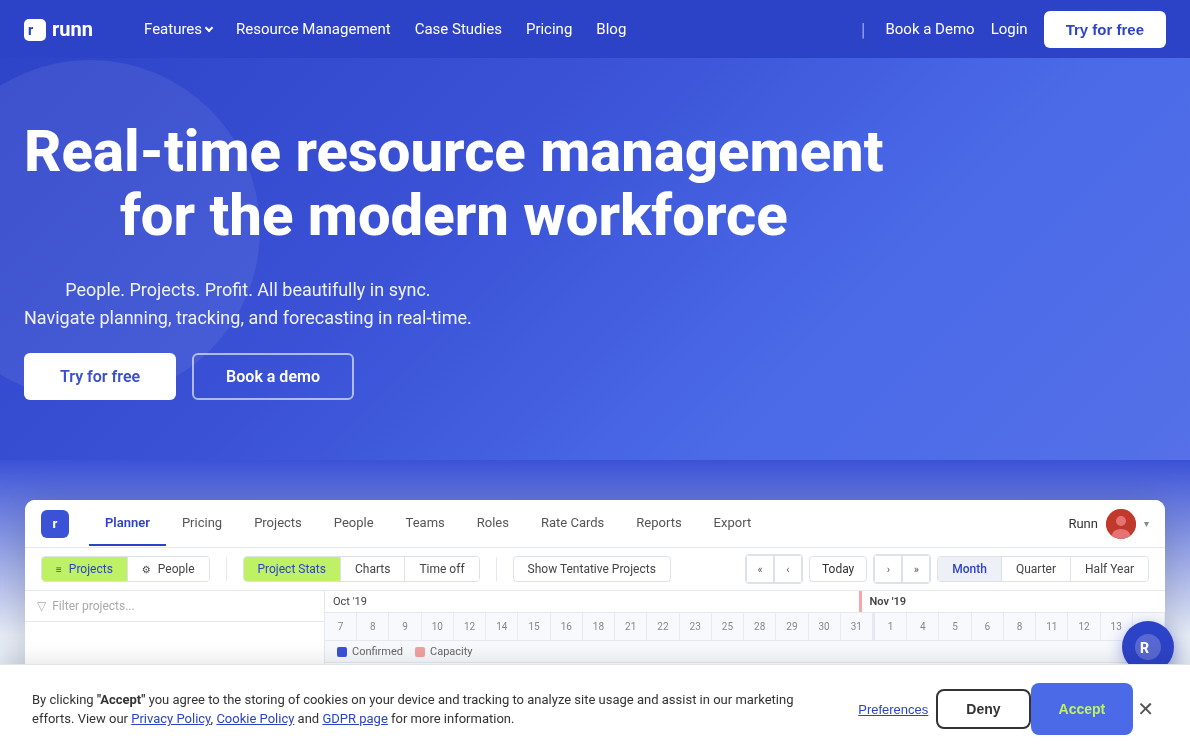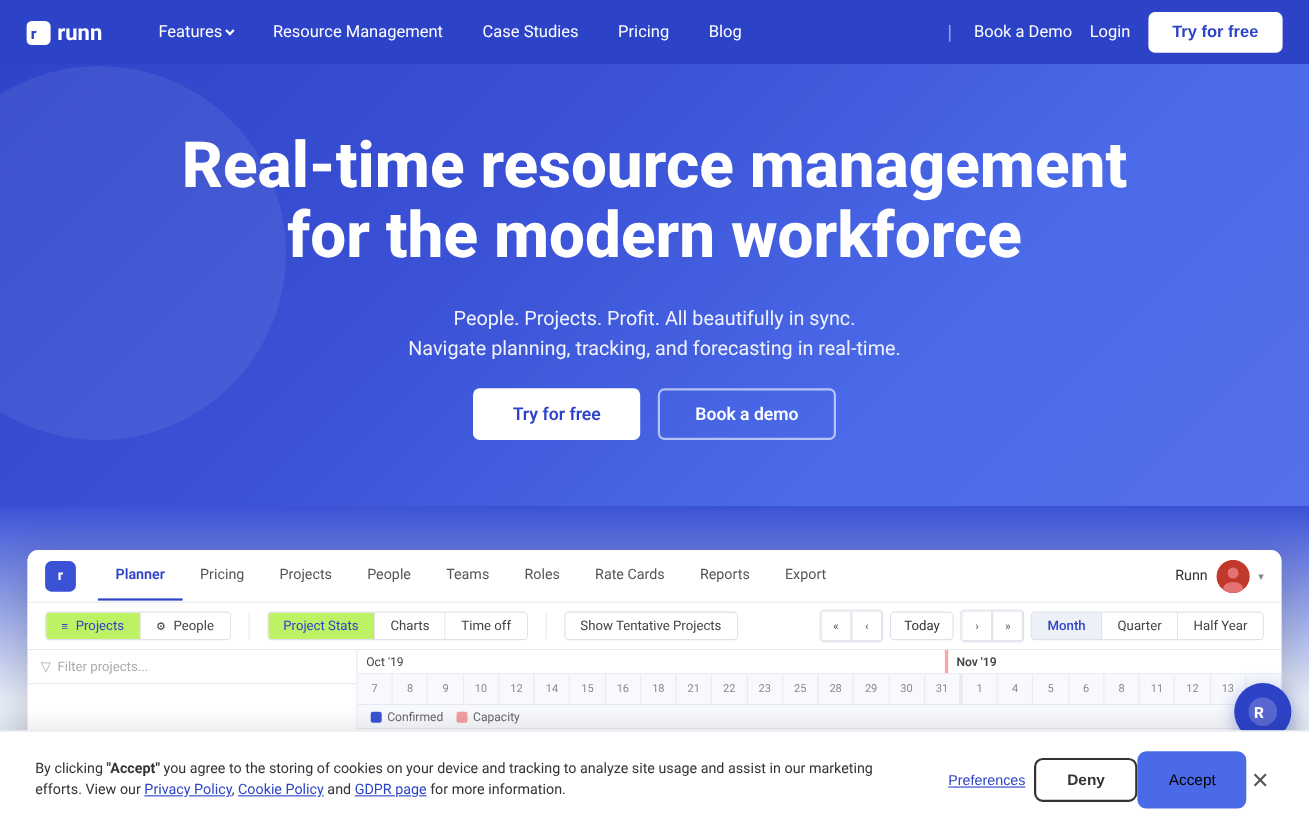--- a/index.html
+++ b/index.html
@@ -6,39 +6,39 @@
     body { font-family: -apple-system, BlinkMacSystemFont, 'Segoe UI', Roboto, sans-serif; overflow-x: hidden; }
 
     
     .navbar {
       position: fixed; top: 0; left: 0; right: 0; z-index: 100;
       background: #2d43c7;
       display: flex; align-items: center; padding: 0 24px; height: 58px;
     }
     .nav-logo { display: flex; align-items: center; margin-right: 32px; }
     .nav-logo svg { width: 88px; height: 28px; }
-    .nav-links { display: flex; align-items: center; gap: 36px; flex: 1; text-align: center; }
+    .nav-links { display: flex; align-items: center; gap: 24px; flex: 1; text-align: center; }
     .nav-link {
       color: #fff; text-decoration: none; font-size: 15px; font-weight: 400;
       cursor: pointer; white-space: nowrap; display: flex; align-items: center; gap: 4px;
     }
     .nav-divider { color: rgba(255,255,255,0.5); font-size: 18px; margin: 0 4px; }
     .nav-right { display: flex; align-items: center; gap: 16px; margin-left: auto; }
     .nav-link-book { color: #fff; text-decoration: none; font-size: 15px; font-weight: 400; cursor: pointer; }
     .nav-link-login { color: #fff; text-decoration: none; font-size: 15px; font-weight: 400; cursor: pointer; }
     .nav-cta {
       background: #fff; color: #2d43c7; font-size: 15px; font-weight: 600;
       border: none; border-radius: 6px; padding: 10px 22px; cursor: pointer;
     }
 
     
     .hero {
       background: linear-gradient(135deg, #2d43c7 0%, #3b52d6 40%, #4a6ae8 70%, #5570e8 100%);
       min-height: 460px; padding: 120px 24px 60px;
-      display: flex; flex-direction: column; align-items: center; text-align: center;
+      display: flex; flex-direction: column; align-items: flex-start; text-align: center;
       position: relative; overflow: hidden;
     }
     .hero::before {
       content: '';
       position: absolute; left: -80px; top: 60px;
       width: 340px; height: 340px; border-radius: 50%;
       background: rgba(255,255,255,0.07);
     }
     .hero-title {
       font-size: 58px; font-weight: 800; color: #fff; line-height: 1.1;
@@ -120,21 +120,21 @@
       position: fixed; bottom: 0; left: 0; right: 0; z-index: 200;
       background: #fff; border-top: 1px solid #e0e3ea;
       padding: 18px 32px; display: flex; align-items: center; gap: 16px;
       box-shadow: 0 -4px 20px rgba(0,0,0,0.1);
     }
     .cookie-text { flex: 1; font-size: 13px; color: #333; line-height: 1.5; }
     .cookie-text a { color: #2d43c7; text-decoration: underline; cursor: pointer; }
     .cookie-actions { display: flex; align-items: center; gap: 0; flex-shrink: 0; }
     .btn-preferences { font-size: 13px; color: #2d43c7; background: none; border: none; cursor: pointer; text-decoration: underline; padding: 0 8px; }
     .btn-deny { background: #fff; border: 2px solid #333; color: #333; font-size: 14px; font-weight: 600; border-radius: 8px; padding: 10px 28px; cursor: pointer; }
-    .btn-accept { background: #4a6ae8; border: none; color: #000000; font-size: 14px; font-weight: 400; border-radius: 8px; padding: 18px 28px; cursor: pointer; }
+    .btn-accept { background: #4a6ae8; border: none; color: #bef264; font-size: 14px; font-weight: 700; border-radius: 8px; padding: 18px 28px; cursor: pointer; }
     .btn-close { background: none; border: none; cursor: pointer; font-size: 20px; color: #555; padding: 4px; }
 
     
     .revain-badge {
       position: fixed; bottom: 80px; right: 16px; z-index: 150;
       background: #2d43c7; border-radius: 50%; width: 52px; height: 52px;
       display: flex; align-items: center; justify-content: center;
       cursor: pointer; box-shadow: 0 4px 16px rgba(45,67,199,0.4);
     }
 

